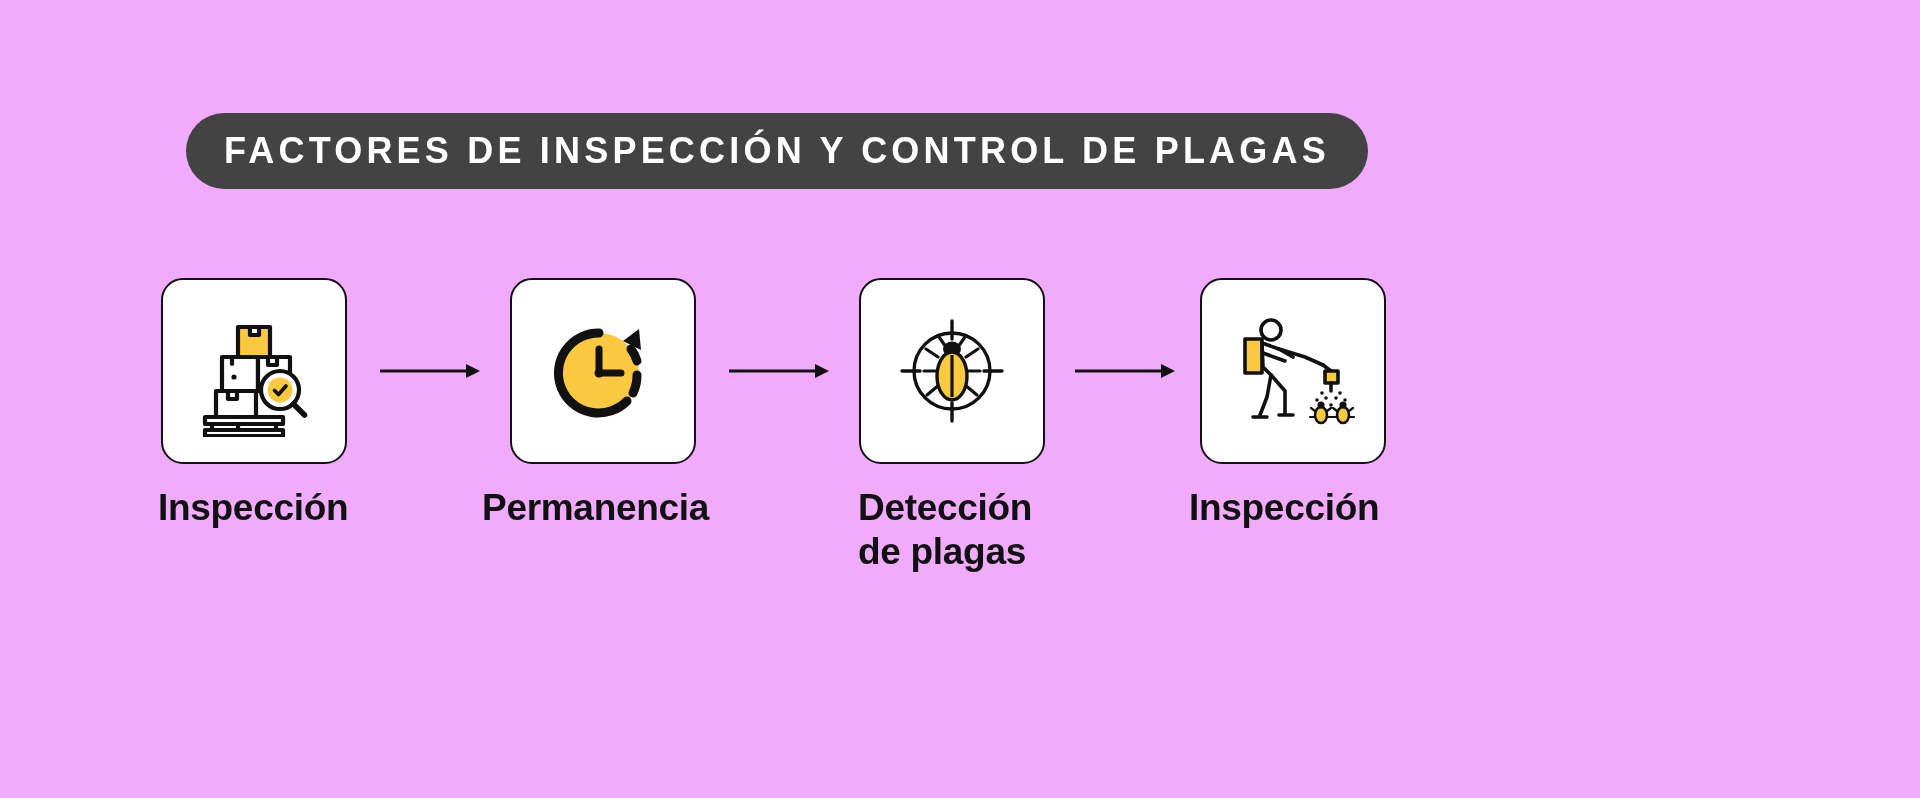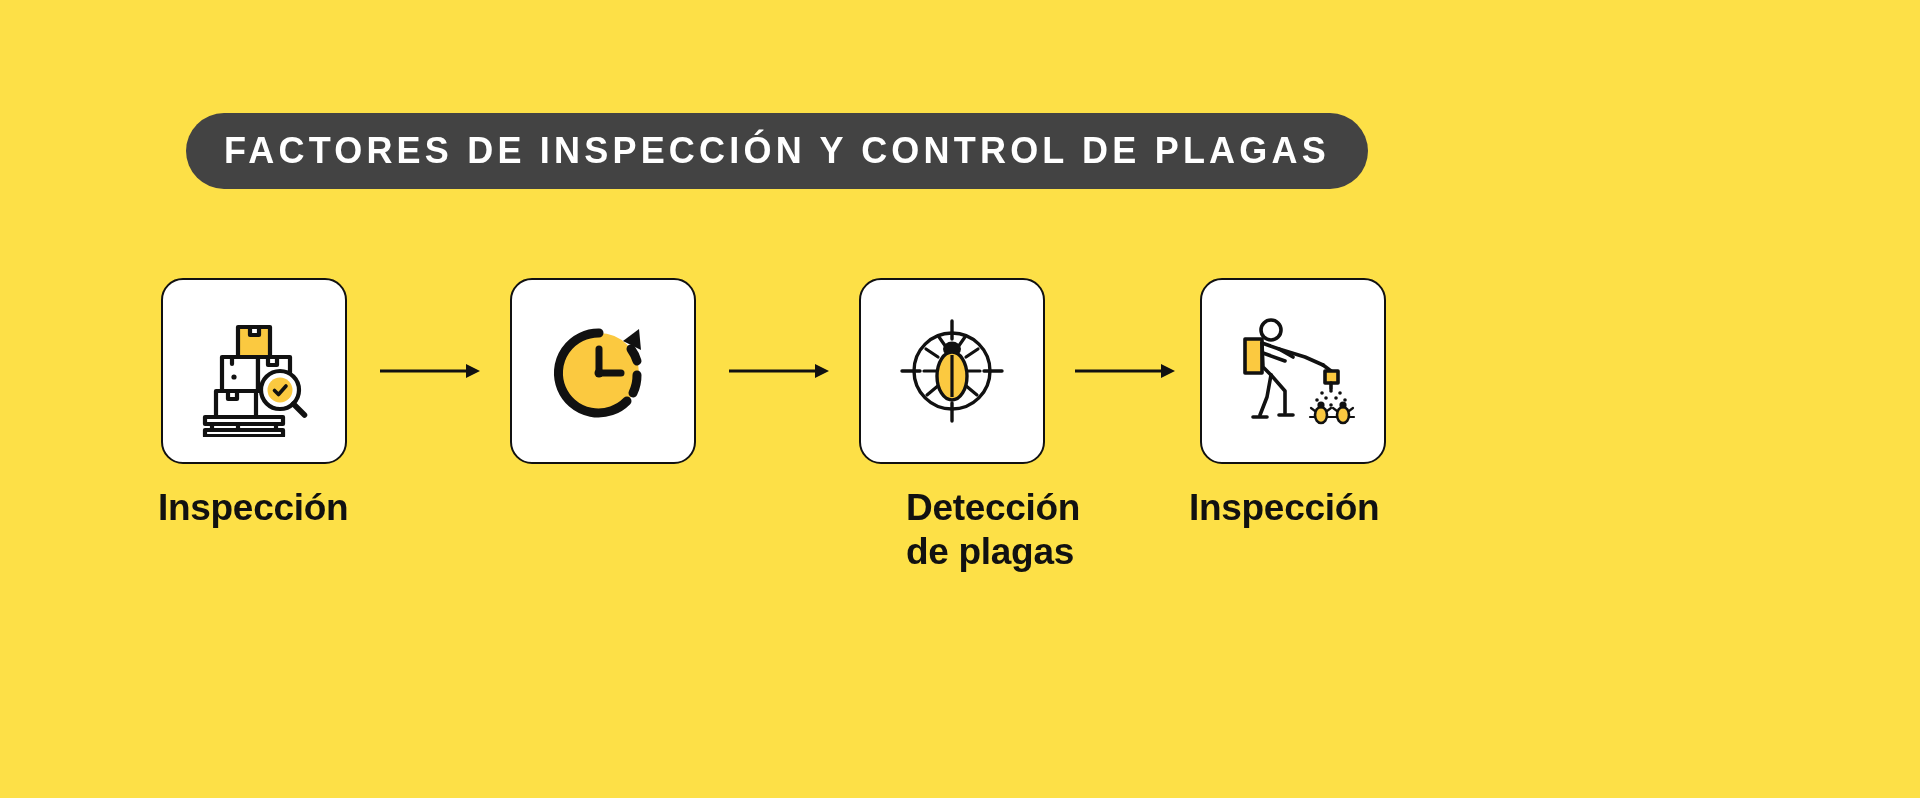--- a/index.html
+++ b/index.html
@@ -12,21 +12,21 @@
     height: 798px;
     font-family: "Liberation Sans", sans-serif;
     overflow: hidden;
     position: relative;
   }
 
   .infographic {
     position: relative;
     width: 1920px;
     height: 798px;
-    background: #fde047;
+    background: #f0abfc;
   }
 
   
   .title-pill {
     position: absolute;
     left: 186px;
     top: 113px;
     width: 1182px;
     height: 76px;
     background: #434343;
@@ -105,21 +105,21 @@
     font-family: "Liberation Sans", sans-serif;
     font-size: 37px;
     font-weight: bold;
     color: #111111;
     line-height: 1.18;
     letter-spacing: -0.3px;
     white-space: pre-line;
   }
   .label-1 { left: 158px; width: 300px; }
   .label-2 { left: 482px; width: 320px; }
-  .label-3 { left: 858px; width: 260px; margin-left: 48px; }
+  .label-3 { left: 858px; width: 260px; }
   .label-4 { left: 1189px; width: 300px; }
 </style>
 </head>
 <body>
 
 <div class="infographic">
 
   <div class="title-pill">
     <div class="title-text">FACTORES DE INSPECCIÓN Y CONTROL DE PLAGAS</div>
   </div>
@@ -251,18 +251,19 @@
         <ellipse cx="116" cy="110" rx="6" ry="8" fill="#FBC940" stroke="#111111" stroke-width="2.6"></ellipse>
         <circle cx="94" cy="100" r="3.6" fill="#111111"></circle>
         <circle cx="116" cy="100" r="3.6" fill="#111111"></circle>
       </svg>
     </div>
 
   </div>
 
   <div class="labels">
     <div class="label label-1">Inspección</div>
+    <div class="label label-2">Permanencia</div>
     <div class="label label-3">Detección
 de plagas</div>
     <div class="label label-4">Inspección</div>
   </div>
 
 </div>
 
 </body></html>

